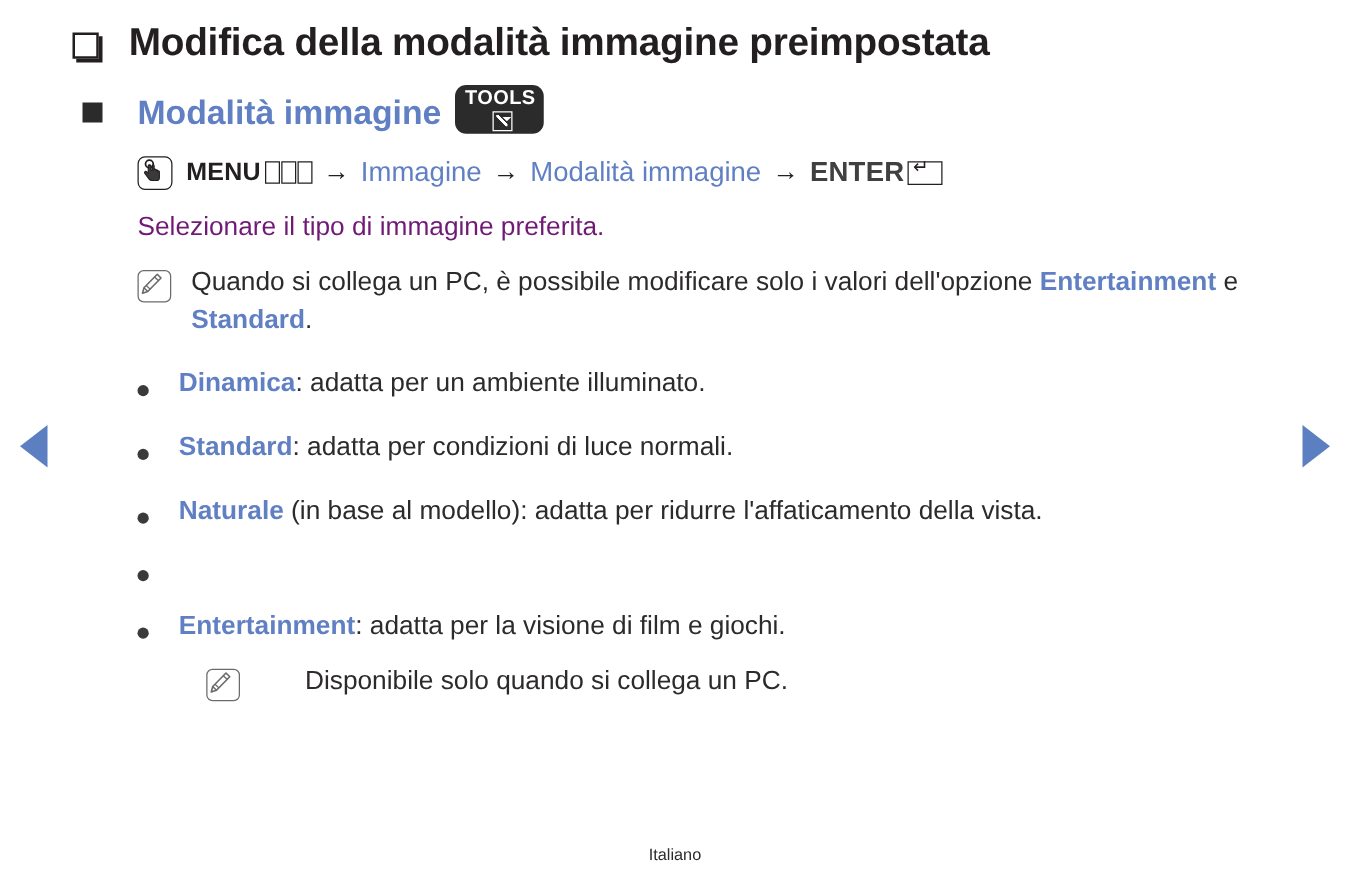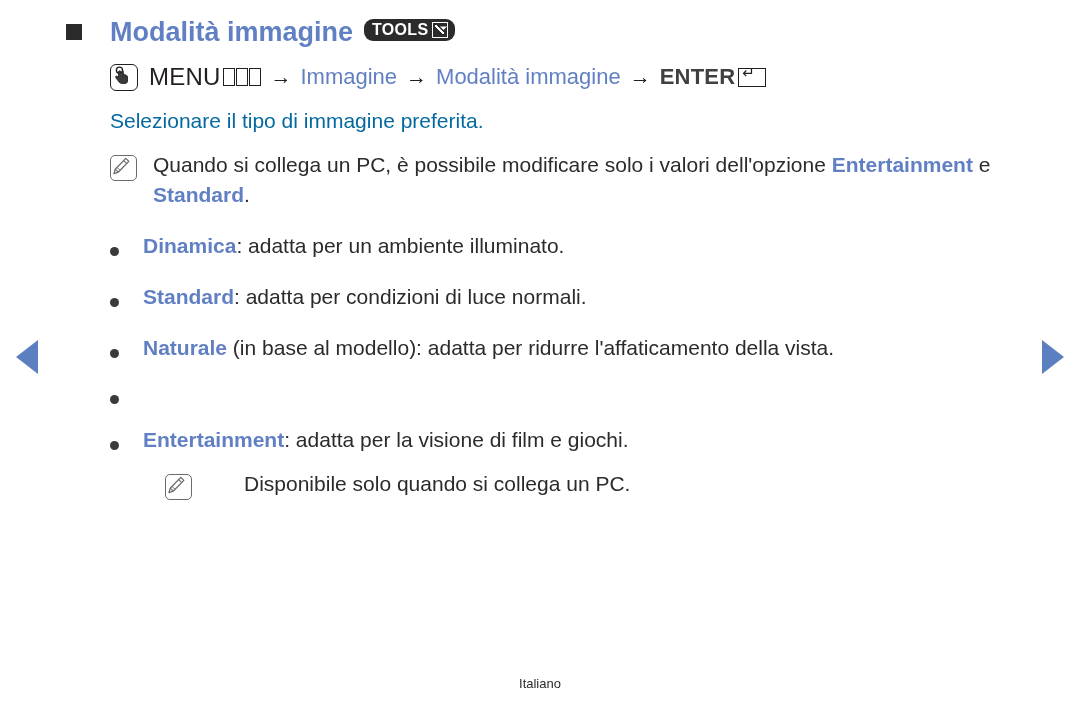--- a/index.html
+++ b/index.html
@@ -93,20 +93,21 @@
     background: #2b2b2b;
     color: #ffffff;
     border-radius: 9px;
     padding: 2px 7px 2px 8px;
     margin-left: 11px;
     font-size: 16px;
     font-weight: bold;
     letter-spacing: 0.3px;
     position: relative;
     top: -2px;
+    flex-direction: column;
   }
   .badge-tools .glyph-extern {
     display: inline-block;
     width: 14px;
     height: 14px;
     border: 1.6px solid #ffffff;
     position: relative;
     margin-left: 3px;
   }
   .badge-tools .glyph-extern::after {
@@ -149,23 +150,23 @@
     border: 1.8px solid #231f20;
     border-radius: 6px;
     position: relative;
     flex: 0 0 auto;
     margin-right: 11px;
     background: #ffffff;
   }
   .icon-press svg { display: block; }
 
   .kw-menu {
-    font-weight: normal;
-    color: #231f20;
-    font-size: 24px;
+    font-weight: bold;
+    color: #231f20;
+    font-size: 20px;
     letter-spacing: 0.2px;
   }
   .glyph-menu {
     display: inline-flex;
     gap: 1px;
     margin-left: 3px;
     vertical-align: -1px;
   }
   .glyph-menu i {
     display: block;
@@ -204,21 +205,21 @@
     top: -5px;
     font-size: 15px;
     line-height: 17px;
     color: #231f20;
   }
 
   
   .para {
     font-size: 21px;
     line-height: 30px;
-    color: #0369a1;
+    color: #701a75;
     margin-top: 14px;
   }
 
   
   .note-row {
     display: flex;
     align-items: flex-start;
     margin-top: 14px;
   }
   .note-row.indented { margin-left: 55px; gap: 36px; }
@@ -274,20 +275,24 @@
   }
 </style>
 </head>
 <body>
 
 <div class="page">
 
   <div class="nav-arrow left"></div>
   <div class="nav-arrow right"></div>
 
+  <div class="h1-row">
+    <div class="icon-shadow-square"></div>
+    <div class="h1-text">Modifica della modalità immagine preimpostata</div>
+  </div>
 
   <div class="h2-row">
     <div class="icon-solid-square"></div>
     <div class="h2-text">Modalità immagine</div>
     <div class="badge-tools">
       <span>TOOLS</span>
       <span class="glyph-extern"></span>
     </div>
   </div>
 

